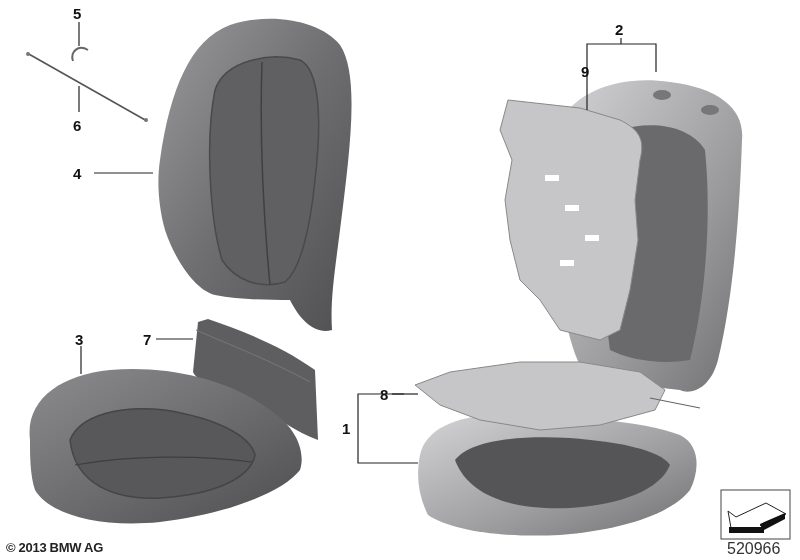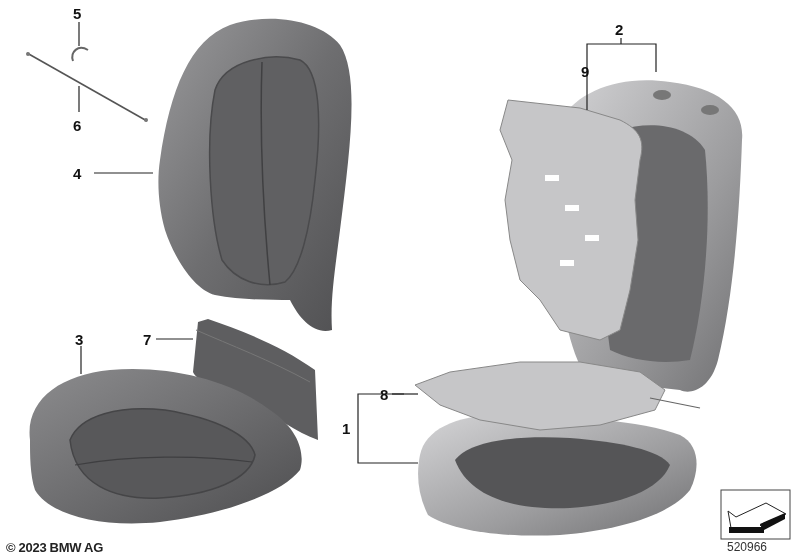--- a/index.html
+++ b/index.html
@@ -1,19 +1,19 @@
 <!DOCTYPE html>
 <html><head>
 <meta charset="utf-8">
 <style>
   html,body{margin:0;padding:0;background:#fff;}
   body{width:800px;height:560px;position:relative;overflow:hidden;font-family:"Liberation Sans",sans-serif;}
   .callout{position:absolute;font-weight:bold;font-size:15px;color:#111;line-height:1;}
   .copyright{position:absolute;left:6px;top:540px;font-size:13px;font-weight:bold;color:#222;letter-spacing:-0.3px;}
-  .diagram-id{position:absolute;left:727px;top:540px;font-size:12px;color:#333;}
+  .diagram-id{position:absolute;left:727px;top:540px;font-size:16px;color:#333;}
   svg{position:absolute;left:0;top:0;}
 </style>
 </head>
 <body>
 
 <svg width="800" height="560" viewBox="0 0 800 560">
   <defs>
     <linearGradient id="gBack" x1="0" y1="0" x2="1" y2="1">
       <stop offset="0" stop-color="#9a9a9c"></stop>
       <stop offset="0.5" stop-color="#6e6e70"></stop>
@@ -105,14 +105,14 @@
 <span class="callout" style="left:73px;top:6px;">5</span>
 <span class="callout" style="left:73px;top:118px;">6</span>
 <span class="callout" style="left:73px;top:166px;">4</span>
 <span class="callout" style="left:75px;top:332px;">3</span>
 <span class="callout" style="left:143px;top:332px;">7</span>
 <span class="callout" style="left:615px;top:22px;">2</span>
 <span class="callout" style="left:581px;top:64px;">9</span>
 <span class="callout" style="left:380px;top:387px;">8</span>
 <span class="callout" style="left:342px;top:421px;">1</span>
 
-<span class="copyright">© 2023 BMW AG</span>
+<span class="copyright">© 2013 BMW AG</span>
 <span class="diagram-id">520966</span>
 
 </body></html>

